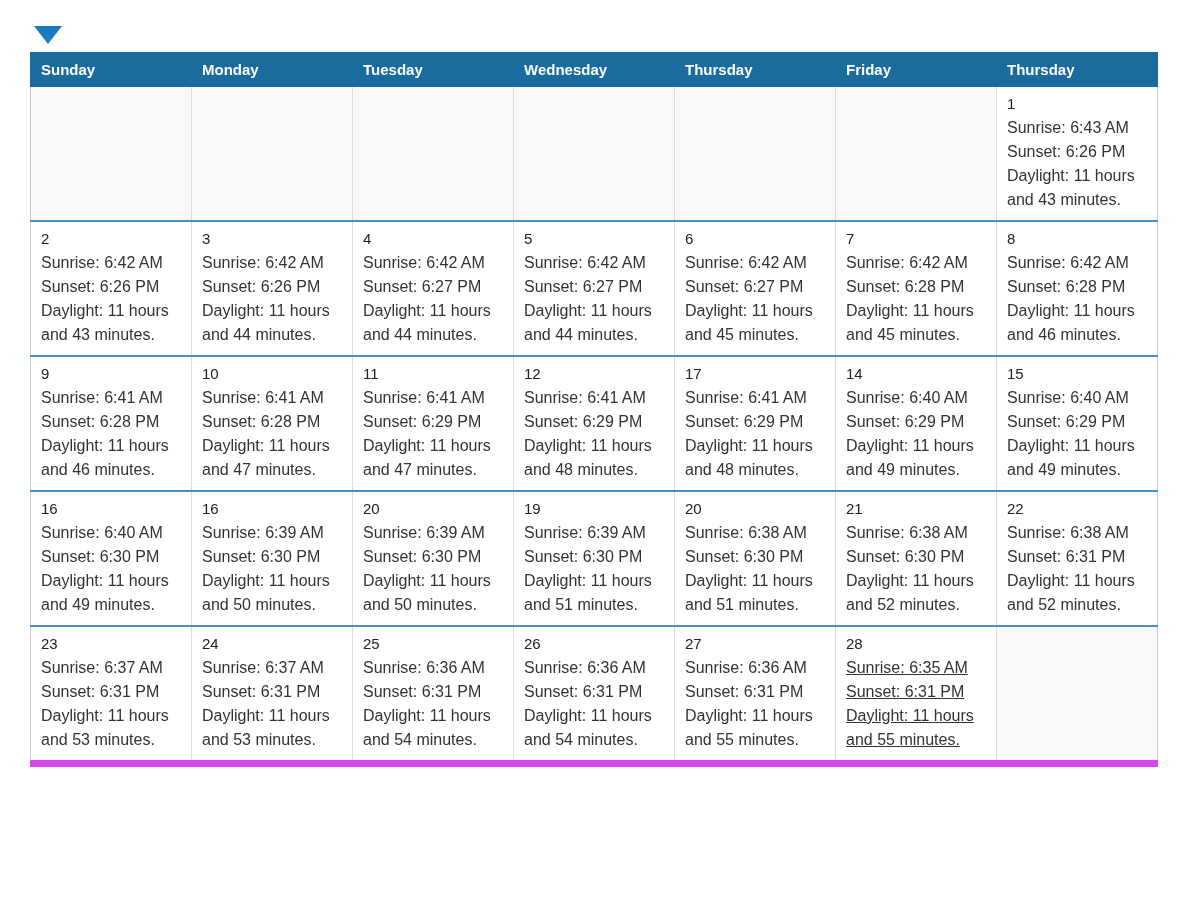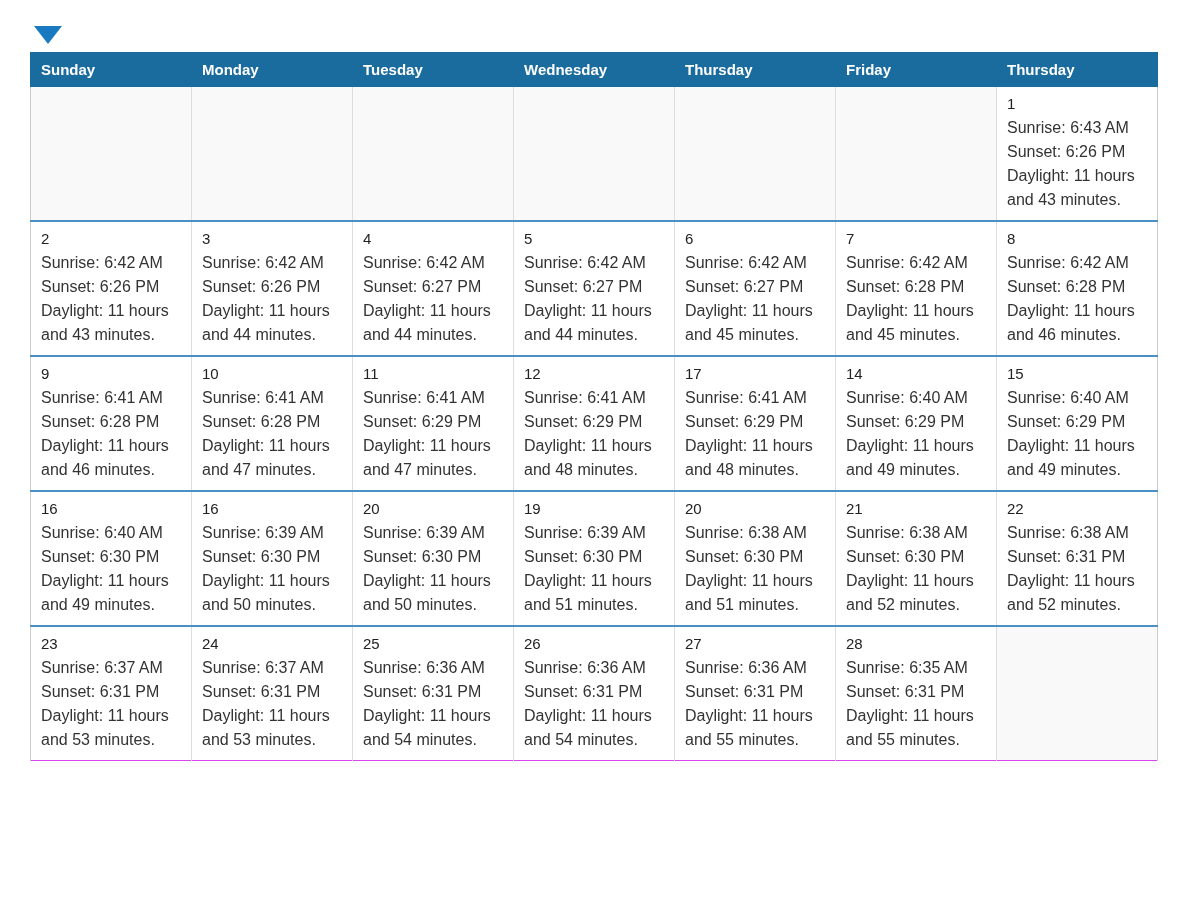--- a/index.html
+++ b/index.html
@@ -103,21 +103,21 @@
     }
     .day-info {
       font-size: 16px;
       color: #333;
       line-height: 1.5;
     }
     .empty-cell {
       background: #f9f9f9;
     }
     .calendar tbody tr:last-child {
-      border-bottom: 1px solid #d946ef;
+      border-bottom: 7px solid #d946ef;
       margin-top: 32px;
     }
   </style>
 </head>
 <body>
 
 <div class="header">
   <div class="logo">
     <div class="logo-top">
       <span class="logo-general"></span>
@@ -343,21 +343,21 @@
         </td>
         <td>
           <span class="day-number">27</span>
           <div class="day-info" style="white-space: pre-line;">Sunrise: 6:36 AM
 Sunset: 6:31 PM
 Daylight: 11 hours
 and 55 minutes.</div>
         </td>
         <td>
           <span class="day-number">28</span>
-          <div class="day-info" style="white-space: pre-line;">Sunrise: 6:35 AM
+          <div class="day-info" style="white-space: pre-line; text-decoration: underline;">Sunrise: 6:35 AM
 Sunset: 6:31 PM
 Daylight: 11 hours
 and 55 minutes.</div>
         </td>
         <td class="empty-cell"></td>
       </tr>
     </tbody>
 </table>
 
 </body></html>

